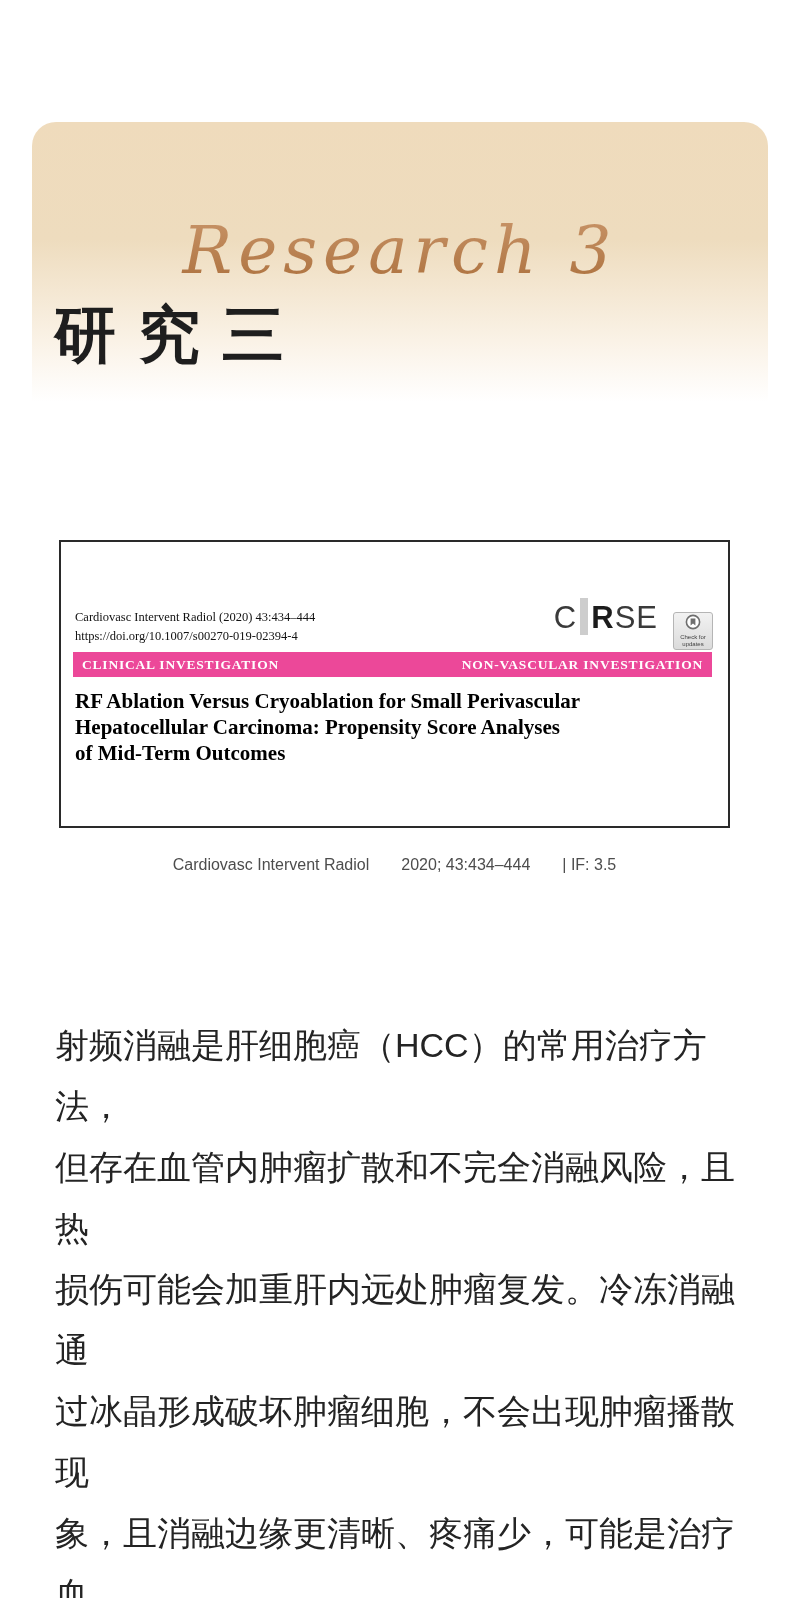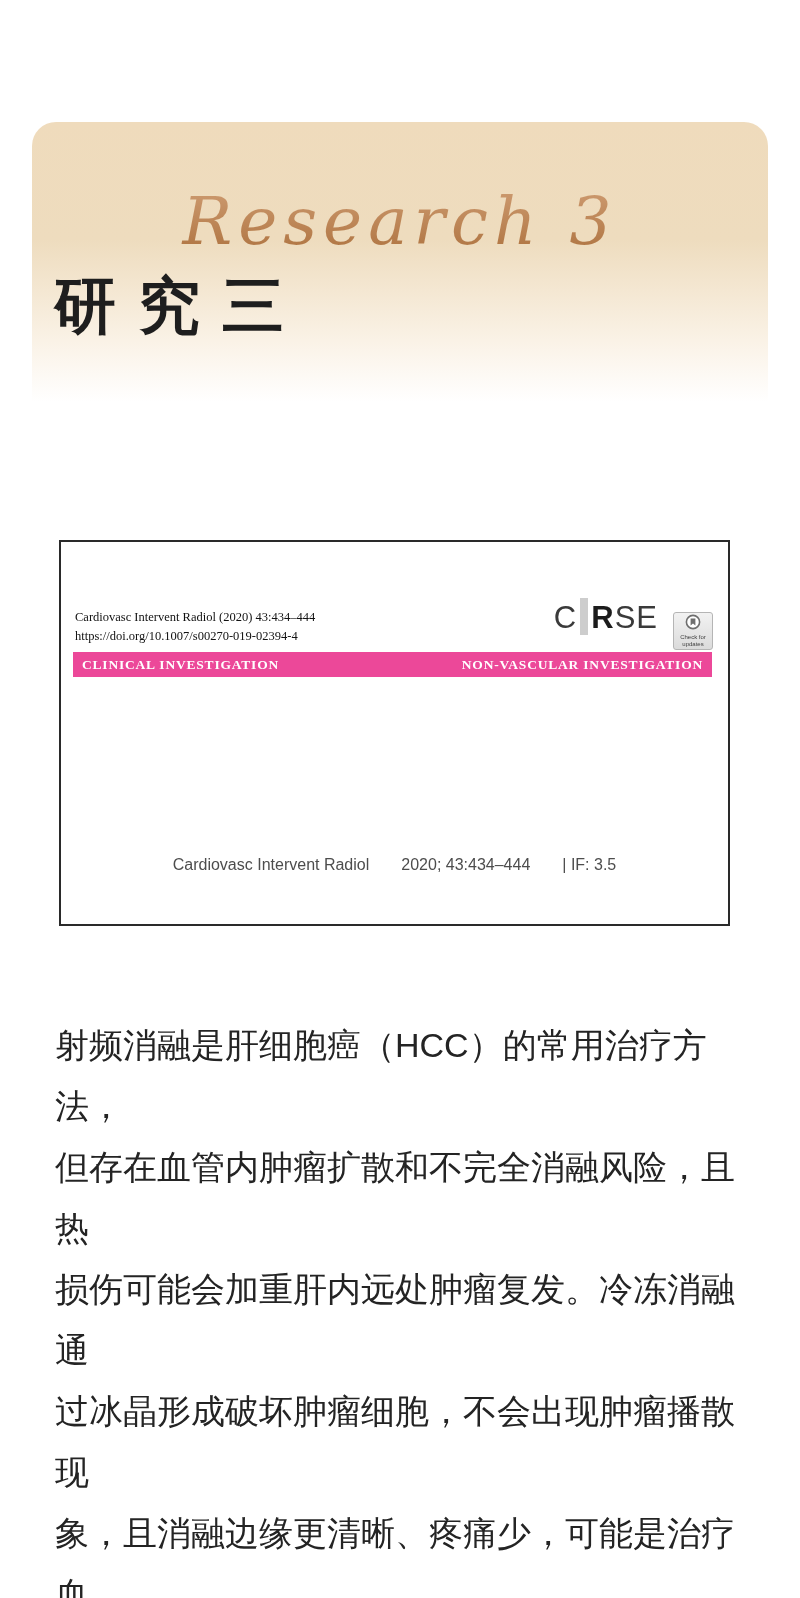--- a/index.html
+++ b/index.html
@@ -3,32 +3,32 @@
 <meta charset="utf-8">
 <style>
   html,body{margin:0;padding:0;background:#ffffff;}
   .page{position:relative;width:800px;height:1598px;background:#ffffff;overflow:hidden;
         font-family:"Liberation Sans","DejaVu Sans",sans-serif;}
 
   
   .banner{position:absolute;left:32px;top:122px;width:736px;height:280px;
           border-radius:24px 24px 0 0;
           background:linear-gradient(180deg,#EFDBBC 0%,#EEDCBE 42%,#FAF2E6 78%,#FFFFFF 100%);}
-  .banner-script{margin:0;padding-top:59px;height:82px;line-height:82px;text-align:center;
+  .banner-script{margin:0;padding-top:88px;height:82px;line-height:82px;text-align:center;
           font-family:"DejaVu Serif","Liberation Serif",serif;font-style:italic;
           font-size:66px;letter-spacing:6px;font-weight:400;
           background:linear-gradient(180deg,#DDBE93 5%,#C89468 55%,#AA6E3A 100%);
           -webkit-background-clip:text;background-clip:text;
           -webkit-text-fill-color:transparent;color:#BE8A55;}
   .banner-cn{margin-top:8px;
           font-family:"Liberation Serif","DejaVu Serif",serif;font-weight:700;
           font-size:62px;line-height:70px;letter-spacing:22px;text-indent:22px;color:#1E1E1E;}
 
   
-  .article-card{position:absolute;left:59px;top:540px;width:671px;height:386px;
+  .article-card{position:absolute;left:59px;top:540px;width:671px;height:288px;
           box-sizing:border-box;border:2px solid #2A2A2A;background:#ffffff;}
   .journal-ref{position:absolute;left:14px;top:66px;
           font-family:"Liberation Serif","DejaVu Serif",serif;
           font-size:12.5px;line-height:19px;color:#111111;white-space:pre-line;}
   .cirse{position:absolute;right:70px;top:56px;height:38px;
           font-family:"Liberation Sans","DejaVu Sans",sans-serif;
           font-size:31px;line-height:34px;color:#3A3A3A;font-weight:400;letter-spacing:1px;}
   .cirse .bar{display:inline-block;width:8px;height:37px;background:#CDCDCD;
           margin:0 3px;vertical-align:-7px;}
   .cirse b{font-weight:700;color:#1C1C1C;}
@@ -85,20 +85,23 @@
       </span>
       <span class="badge-text">Check for
 updates</span>
     </div>
 
     <div class="green-bar">
       <span>CLINICAL INVESTIGATION</span>
       <span>NON-VASCULAR INVESTIGATION</span>
     </div>
 
+    <h1 class="art-title">RF Ablation Versus Cryoablation for Small Perivascular
+Hepatocellular Carcinoma: Propensity Score Analyses
+of Mid-Term Outcomes</h1>
 
 
     <div class="citation">
       <span>Cardiovasc Intervent Radiol</span>
       <span>2020; 43:434–444</span>
       <span>| IF: 3.5</span>
     </div>
   </div>
 
   <div class="summary">射频消融是肝细胞癌（HCC）的常用治疗方法，

